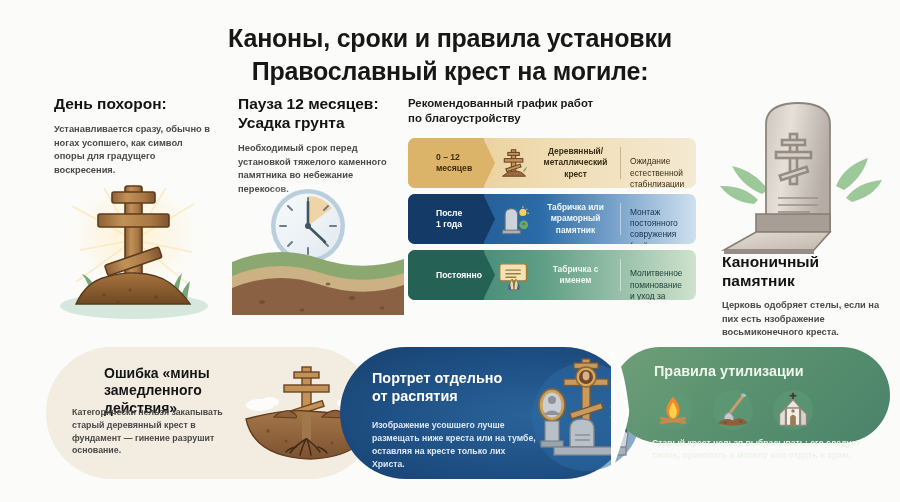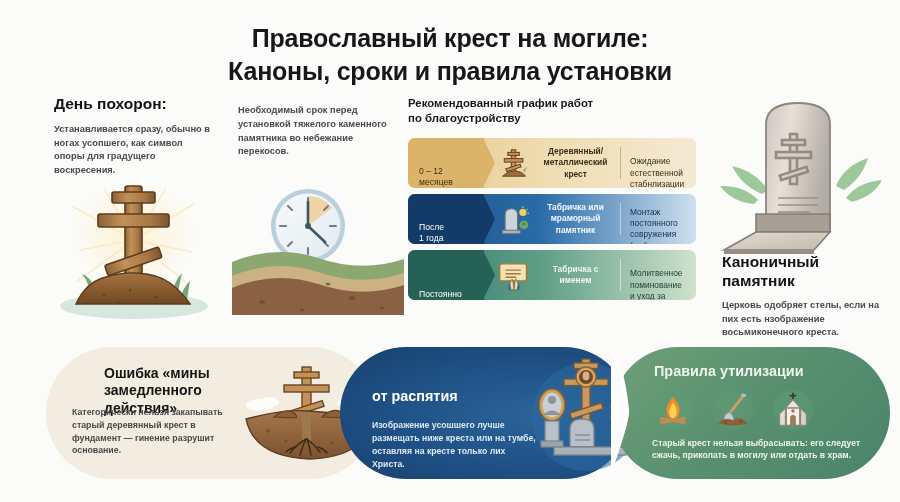--- a/index.html
+++ b/index.html
@@ -50,22 +50,22 @@
   .sched { position: absolute; left: 408px; top: 138px; width: 288px; }
   .srow {
     position: relative; height: 50px; margin-bottom: 6px;
     border-radius: 7px; display: flex; align-items: stretch; overflow: hidden;
   }
   .srow.amber { background: linear-gradient(90deg,#e8c88a 0%,#efdcb2 48%,#f4e9d2 100%); }
   .srow.blue  { background: linear-gradient(90deg,#1e4f86 0%,#2a6ca8 46%,#cfe0ef 100%); }
   .srow.green { background: linear-gradient(90deg,#2f7d6e 0%,#5f9d85 46%,#cfe2cd 100%); }
 
   .stag {
-    flex: 0 0 76px; display: flex; align-items: flex-end; padding-left: 11px;
-    font-size: 8.6px; font-weight: 400; line-height: 1.28; position: relative;
+    flex: 0 0 76px; display: flex; align-items: center; padding-left: 28px;
+    font-size: 8.6px; font-weight: 700; line-height: 1.28; position: relative;
   }
   .srow.amber .stag { color: #3d2f12; background: #dcb469; }
   .srow.blue  .stag { color: #ffffff; background: #143b68; }
   .srow.green .stag { color: #ffffff; background: #256255; }
   .stag::after {
     content: ""; position: absolute; right: -11px; top: 0; bottom: 0; width: 12px;
     background: inherit;
     clip-path: polygon(0 0, 0 100%, 100% 50%);
   }
 
@@ -117,21 +117,21 @@
     position: absolute; left: 32px; top: 22px; width: 160px;
     font-size: 14.4px; font-weight: 700; line-height: 1.26; color: #ffffff;
   }
   .card-b .c-body {
     position: absolute; left: 32px; top: 72px; width: 168px;
     font-size: 8.7px; font-weight: 600; line-height: 1.48; color: #dde8f2;
   }
   .card-b .c-ill { position: absolute; left: 190px; top: 8px; width: 120px; height: 120px; }
 
   .card-c {
-    position: absolute; left: 612px; top: 347px; width: 278px; height: 132px;
+    position: absolute; left: 612px; top: 347px; width: 278px; height: 96px;
     border-radius: 66px;
     background: linear-gradient(135deg,#6f9f79 0%,#59906f 48%,#49836a 100%);
   }
   .card-c .c-title {
     position: absolute; left: 42px; top: 16px;
     font-size: 14.4px; font-weight: 700; line-height: 1.24; color: #eef5ec;
   }
   .card-c .c-icons { position: absolute; left: 40px; top: 42px; display: flex; gap: 18px; }
   .card-c .c-body {
     position: absolute; left: 40px; top: 90px; width: 220px;
@@ -141,22 +141,22 @@
     position: absolute; left: -1px; top: 0; width: 26px; height: 132px;
     z-index: 3; pointer-events: none;
   }
 </style>
 </head>
 <body>
 
 <div class="stage">
 
   <div class="title-block">
+    <div class="title-line">Каноны, сроки и правила установки</div>
     <div class="title-line">Православный крест на могиле:</div>
-    <div class="title-line">Каноны, сроки и правила установки</div>
   </div>
 
   <div class="col-a">
     <div class="col-head">
       <span>День похорон:</span><br>
     </div>
     <div class="col-body">Устанавливается сразу, обычно в ногах усопшего, как символ опоры для градущего воскресения.</div>
   </div>
 
   <div class="ill-cross">
@@ -209,20 +209,24 @@
       <g fill="#5b3a1c" opacity=".6">
         <circle cx="52" cy="117" r="1.6"></circle>
           <circle cx="78" cy="112" r="1.4"></circle>
         <circle cx="104" cy="119" r="1.7"></circle>
           <circle cx="66" cy="124" r="1.3"></circle>
       </g>
     </svg>
   </div>
 
   <div class="col-b">
+    <div class="col-head">
+      <span>Пауза 12 месяцев:</span><br>
+      <span>Усадка грунта</span>
+    </div>
     <div class="col-body">Необходимый срок перед установкой тяжелого каменного памятника во небежание перекосов.</div>
   </div>
 
   <div class="ill-clock">
     <svg viewBox="0 0 172 136" width="172" height="136">
       <defs>
         <radialGradient id="glowB" cx="50%" cy="45%" r="50%">
           <stop offset="0%" stop-color="#e6f4fa" stop-opacity=".9"></stop>
           <stop offset="100%" stop-color="#ffffff" stop-opacity="0"></stop>
         </radialGradient>
@@ -439,21 +443,21 @@
             <circle cx="52" cy="80" r="1.5"></circle>
           <circle cx="112" cy="70" r="1.8"></circle>
             <circle cx="98" cy="82" r="1.4"></circle>
         </g>
       </svg>
     </div>
   </div>
 
   <div class="card-b">
     <div class="c-title">
-      <br>
+      <span>Портрет отдельно</span><br>
       <span>от распятия</span>
     </div>
     <div class="c-body">Изображение усошшего лучше размещать ниже креста или на тумбе, оставляя на кресте только лих Христа.</div>
     <div class="c-ill">
       <svg viewBox="0 0 120 120" width="120" height="120">
         <ellipse cx="56" cy="62" rx="54" ry="54" fill="#2c6aa3" opacity=".55"></ellipse>
         <g>
           <rect x="52" y="4" width="8" height="84" fill="#c89a60" stroke="#7a5830" stroke-width="1.3"></rect>
           <rect x="44" y="8" width="24" height="5.5" fill="#c89a60" stroke="#7a5830" stroke-width="1.3"></rect>
           <rect x="34" y="24" width="44" height="6.5" fill="#c89a60" stroke="#7a5830" stroke-width="1.3"></rect>

